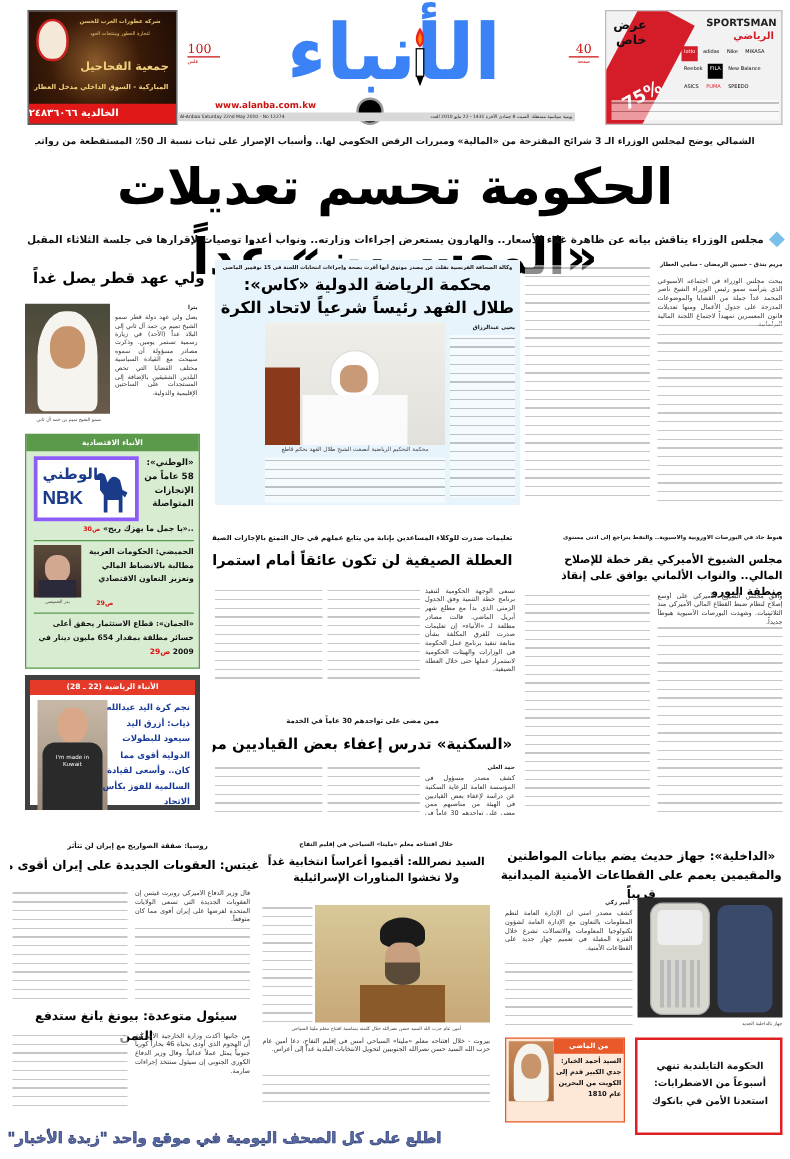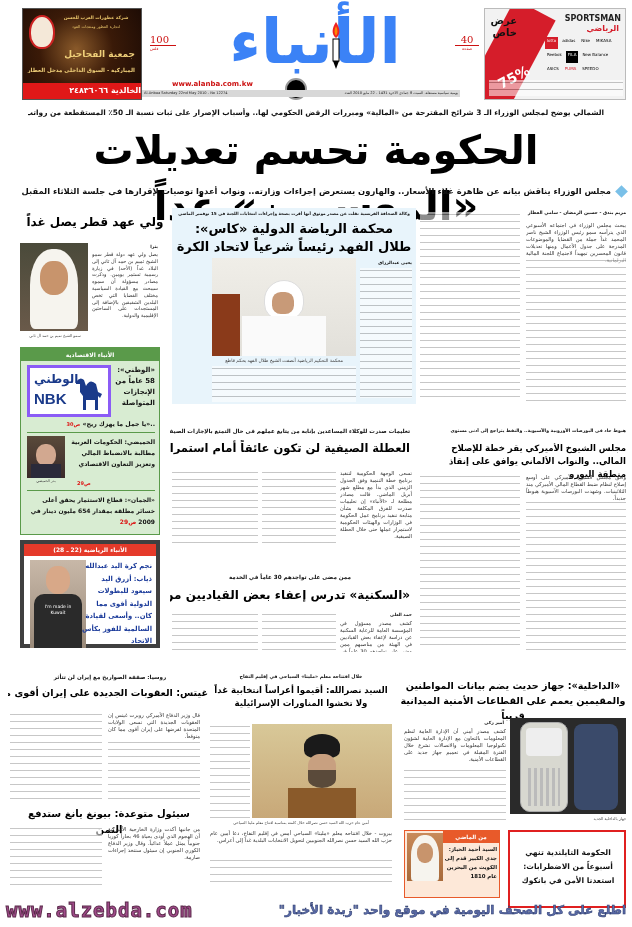--- a/index.html
+++ b/index.html
@@ -15,21 +15,21 @@
 <body>
 
 <div class="abs" style="left:0;top:0;width:632px;height:100px">
 
   <div class="abs" style="left:22px;top:8px;width:120px;height:92px;background:radial-gradient(circle at 45% 45%,#8a5a2a 0,#3a1a08 45%,#1a0a04 100%);border:1px solid #555;overflow:hidden">
     <div class="abs" style="left:6px;top:6px;width:26px;height:34px;border-radius:50% 50% 45% 45%;border:2px solid #c22;background:#f4e8d8"></div>
     <div class="abs" style="right:4px;top:6px;width:82px;font-size:4.5px;color:#e8c46a;font-weight:bold;text-align:center">شركة عطورات العرب للحسن</div>
     <div class="abs" style="right:4px;top:15px;width:82px;font-size:4px;color:#e8c46a;text-align:center">لتجارة العطور ومنتجات العود</div>
     <div class="abs" style="right:6px;top:40px;width:108px;font-size:9px;color:#f0d07a;font-weight:bold;text-align:right">جمعية الفحاحيل</div>
     <div class="abs" style="right:6px;top:58px;width:108px;font-size:5.5px;color:#f0d07a;font-weight:bold;text-align:right;white-space:nowrap;overflow:hidden">المباركية - السوق الداخلي مدخل العطارين</div>
-    <div class="abs" style="left:0;bottom:0;width:100%;height:16px;background:#e01818;color:#fff;font-size:8px;font-weight:bold;text-align:right;line-height:16px">الخالدية ٢٤٨٣٦٠٦٦</div>
+    <div class="abs" style="left:0;bottom:0;width:100%;height:16px;background:#e01818;color:#fff;font-size:8px;font-weight:bold;text-align:left;line-height:16px">الخالدية ٢٤٨٣٦٠٦٦</div>
   </div>
 
   <div class="abs" style="left:150px;top:34px;width:26px;text-align:left">
     <div style="font-family:'DejaVu Serif',serif;font-size:10px;color:#c11;border-bottom:1px solid #c11">100</div>
     <div style="font-size:4px;color:#c11">فلس</div>
   </div>
 
   <div class="abs" style="left:180px;top:5px;width:270px;height:70px;display:flex;align-items:flex-end;justify-content:center">
     <span style="font-size:62px;font-weight:bold;color:#3b82f6;line-height:66px;letter-spacing:-2px">الأنباء</span>
   </div>
@@ -215,15 +215,14 @@
     <div class="abs" style="left:10px;top:10px;width:16px;height:20px;border-radius:45%;background:#c8946c"></div>
   </div>
   <div class="abs" style="right:2px;top:14px;width:54px;font-size:5.4px;font-weight:bold;line-height:9px">السيد أحمد الخباز: جدي الكبير قدم إلى الكويت من البحرين عام 1810</div>
 </div>
 
 <div class="abs" style="left:508px;top:830px;width:118px;height:78px;border:2px solid #e02020;background:#fff">
   <div class="abs" style="left:4px;top:14px;width:108px;font-size:7.6px;font-weight:bold;line-height:14px;text-align:center">الحكومة التايلندية تنهي أسبوعاً من الاضطرابات: استعدنا الأمن في بانكوك</div>
 </div>
 
 <div class="abs" style="left:0;top:897px;width:632px;height:26px;display:flex;align-items:center;justify-content:space-between;padding:0 6px;direction:ltr">
-  <span style="font-family:'DejaVu Sans Mono',monospace;font-size:19px;font-weight:bold;color:#a04a8a;letter-spacing:1px;-webkit-text-stroke:1px #5a2a4a;background:rgba(255,255,255,.3)">www.alzebda.com</span>
   <span style="direction:rtl;font-size:12px;font-weight:bold;color:#5a6aa8;-webkit-text-stroke:.5px #2a3a6a;white-space:nowrap">اطلع على كل الصحف اليومية في موقع واحد "زبدة الأخبار"</span>
 </div>
 
 </body></html>

